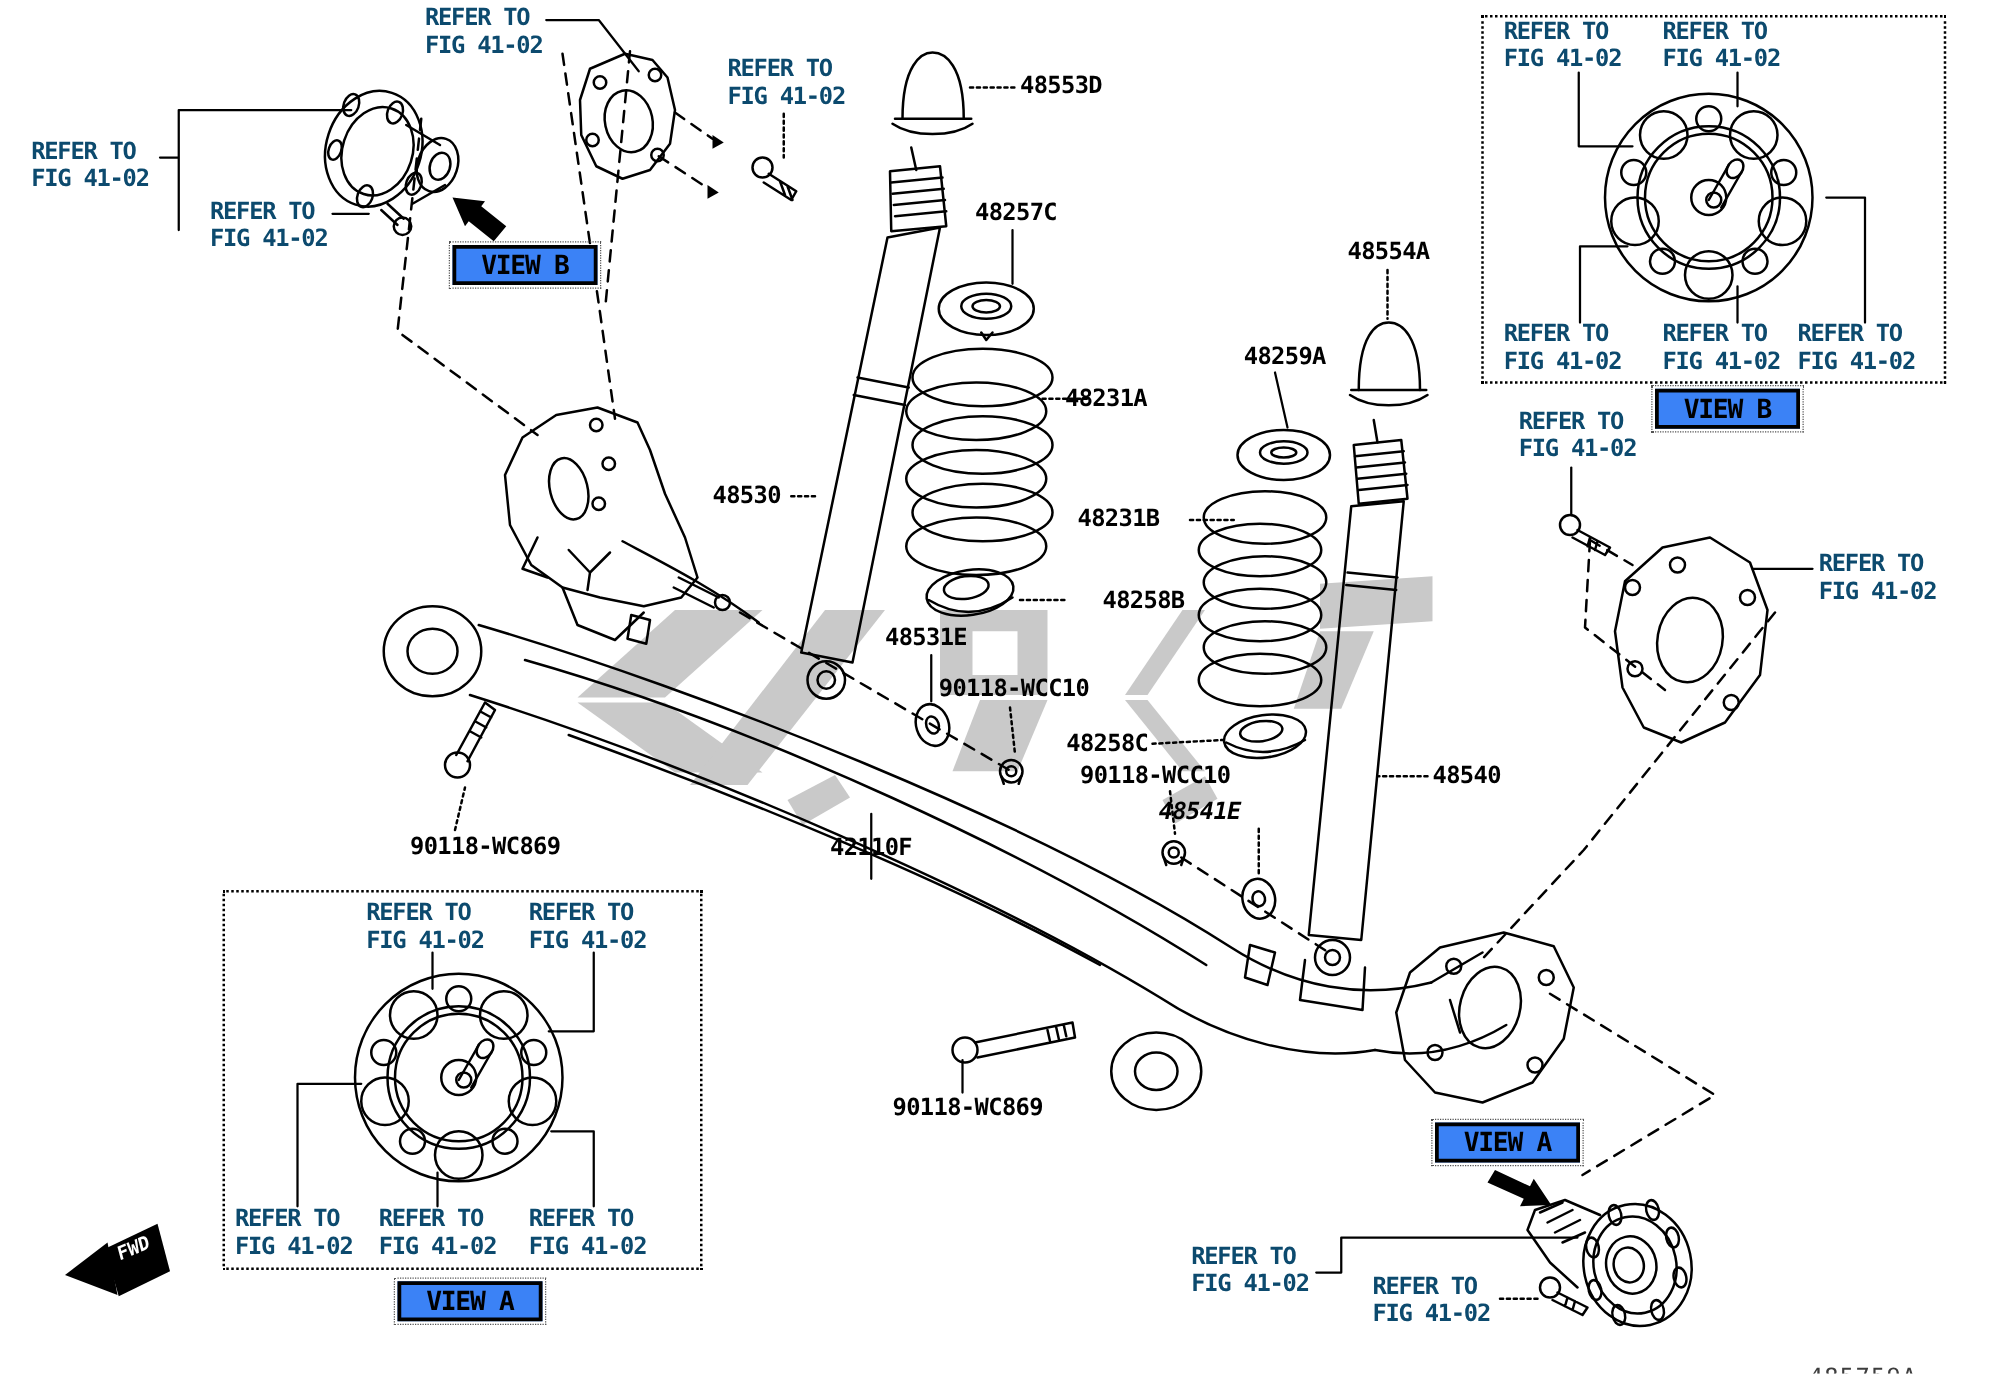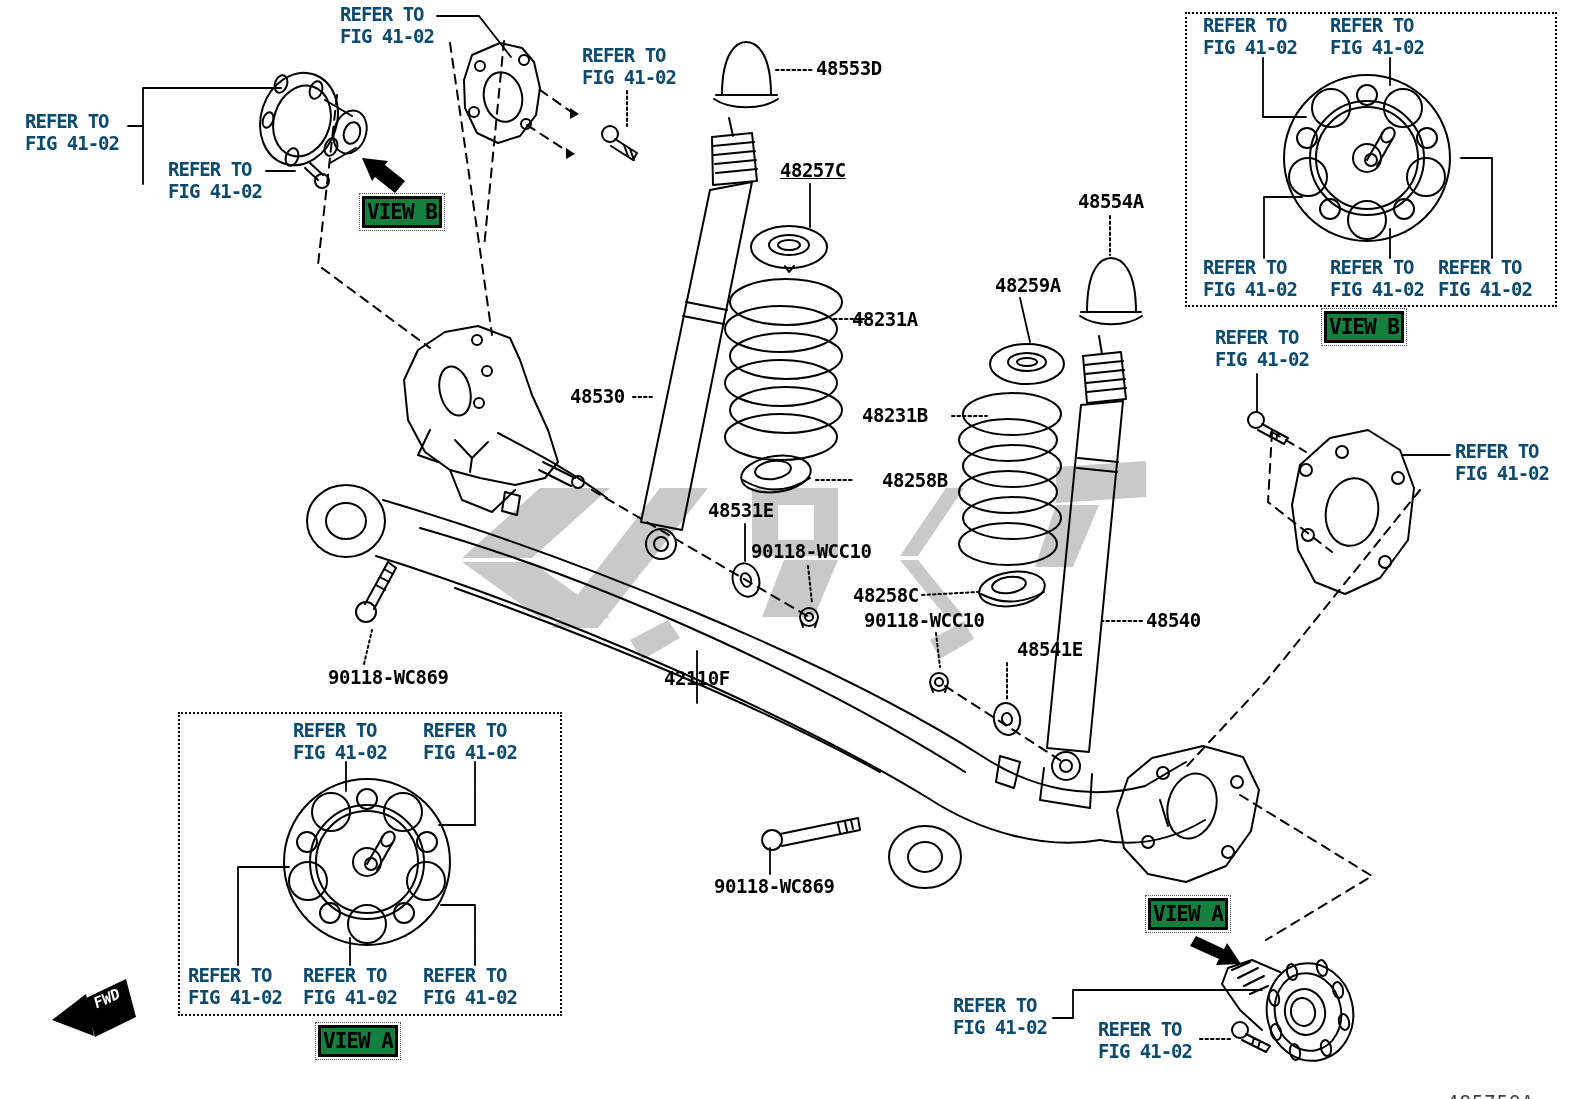--- a/index.html
+++ b/index.html
@@ -4,22 +4,22 @@
 <style>
   html,body{margin:0;padding:0;background:#fff;}
   .stage{position:relative;width:1592px;height:1099px;background:#fff;overflow:hidden;
          font-family:"DejaVu Sans Mono",monospace;}
   svg{position:absolute;left:0;top:0;}
   .ref{position:absolute;font:bold 19px/22px "DejaVu Sans Mono",monospace;color:#0c4a6e;
        letter-spacing:-1px;white-space:nowrap;}
   .pn{position:absolute;font:bold 19px/22px "DejaVu Sans Mono",monospace;color:#000;
       letter-spacing:-0.5px;white-space:nowrap;}
   .viewbox{position:absolute;border:3px solid #000;outline:1px dotted #555;outline-offset:2px;
-           background:#15803d;font:bold 21px/24px "DejaVu Sans Mono",monospace;color:#000;
-           padding:1px 2px;letter-spacing:-1px;white-space:nowrap;}
+           background:#3b82f6;font:bold 21px/24px "DejaVu Sans Mono",monospace;color:#000;
+           padding:1px 20px;letter-spacing:-1px;white-space:nowrap;}
   .inset{position:absolute;border:2px dotted #000;}
   .fig{position:absolute;font:19px/22px "DejaVu Sans Mono",monospace;color:#3d3d3d;letter-spacing:1px;}
   .fwdtext{position:absolute;left:92px;top:995px;color:#fff;
            font:bold 15px "DejaVu Sans Mono",monospace;
            transform:rotate(-23deg) skewX(-8deg);transform-origin:left top;}
 </style>
 </head>
 <body>
 
 <div class="stage">
@@ -382,33 +382,33 @@
 <div class="ref" style="left:953px;top:994px;">
       <div>REFER TO</div>
       <div>FIG 41-02</div>
     </div>
 <div class="ref" style="left:1098px;top:1018px;">
       <div>REFER TO</div>
       <div>FIG 41-02</div>
     </div>
 
 <div class="pn" style="left:816px;top:57px;">48553D</div>
-<div class="pn" style="left:780px;top:159px;text-decoration:underline;">48257C</div>
+<div class="pn" style="left:780px;top:159px;">48257C</div>
 <div class="pn" style="left:1078px;top:190px;">48554A</div>
 <div class="pn" style="left:995px;top:274px;">48259A</div>
 <div class="pn" style="left:852px;top:308px;">48231A</div>
 <div class="pn" style="left:570px;top:385px;">48530</div>
 <div class="pn" style="left:862px;top:404px;">48231B</div>
 <div class="pn" style="left:882px;top:469px;">48258B</div>
 <div class="pn" style="left:708px;top:499px;">48531E</div>
 <div class="pn" style="left:751px;top:540px;">90118-WCC10</div>
 <div class="pn" style="left:853px;top:584px;">48258C</div>
 <div class="pn" style="left:864px;top:609px;">90118-WCC10</div>
 <div class="pn" style="left:1146px;top:609px;">48540</div>
-<div class="pn" style="left:1017px;top:638px;">48541E</div>
+<div class="pn" style="left:927px;top:638px;font-style:italic;">48541E</div>
 <div class="pn" style="left:328px;top:666px;">90118-WC869</div>
 <div class="pn" style="left:664px;top:667px;text-align:right;">42110F</div>
 <div class="pn" style="left:714px;top:875px;">90118-WC869</div>
 
 <div class="viewbox" style="left:362px;top:196px;">VIEW B</div>
 <div class="viewbox" style="left:1324px;top:311px;">VIEW B</div>
 <div class="viewbox" style="left:318px;top:1025px;">VIEW A</div>
 <div class="viewbox" style="left:1148px;top:898px;">VIEW A</div>
 
 <div class="fwdtext">FWD</div>

